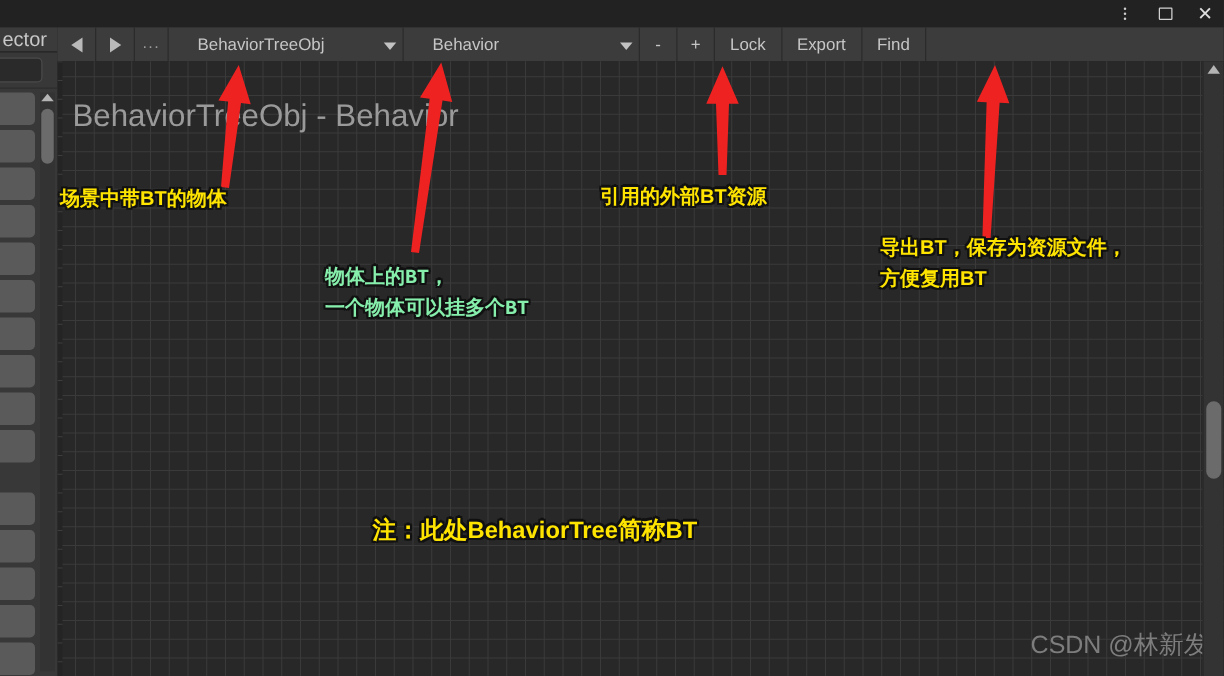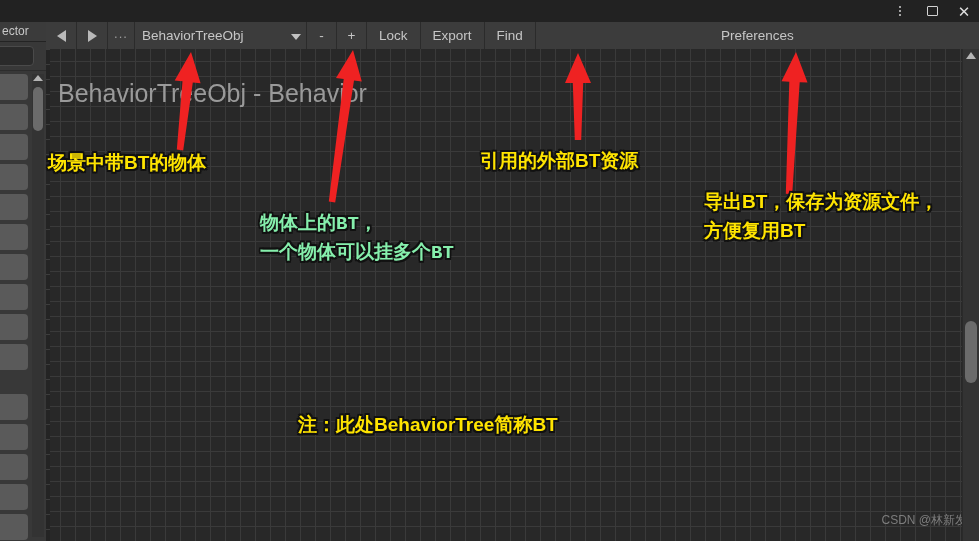--- a/index.html
+++ b/index.html
@@ -82,21 +82,21 @@
   .inspector-tabbar {
     position: absolute;
     left: 0; top: 0;
     width: 46px; height: 19px;
     background: #3b3b3b;
     border-bottom: 1px solid #232323;
   }
   .inspector-tab-label {
     position: absolute;
     left: 2px; top: 2px;
-    font-size: 12px;
+    font-size: 16px;
     color: #c8c8c8;
     white-space: nowrap;
   }
   .inspector-topfield {
     position: absolute;
     left: -8px; top: 24px;
     width: 40px; height: 18px;
     background: #2a2a2a;
     border: 1px solid #4a4a4a;
     border-radius: 4px;
@@ -192,20 +192,21 @@
     width: 0; height: 0;
     border-top: 6px solid transparent;
     border-bottom: 6px solid transparent;
     border-left: 9px solid #b9b9b9;
   }
   .tb-dropdown {
     justify-content: flex-start;
     padding: 0 18px 0 7px;
     overflow: hidden;
     white-space: nowrap;
+    margin-left: 16px;
   }
   .dd-obj   { width: 172px; }
   .dd-bhv   { width: 173px; }
   .dd-ref   { width: 167px; }
   .tb-caret {
     position: absolute;
     right: 5px; top: 50%;
     margin-top: -2px;
     width: 0; height: 0;
     border-left: 5px solid transparent;
@@ -234,21 +235,21 @@
     position: absolute;
     left: 12px; top: 30px;
     font-size: 25px;
     color: #9a9a9a;
     font-weight: 400;
     white-space: nowrap;
   }
   .watermark {
     position: absolute;
     right: 12px; bottom: 12px;
-    font-size: 12px;
+    font-size: 20px;
     color: #7d7d7d;
     white-space: nowrap;
   }
 
   
   .canvas-scroll {
     position: absolute;
     right: 0; top: 0;
     width: 16px;
     height: 492px;
@@ -283,21 +284,21 @@
   .anno-layer {
     position: absolute;
     left: 0; top: 0;
     width: 979px; height: 541px;
     pointer-events: none;
   }
   .anno-text {
     position: absolute;
     color: #ffe400;
     font-weight: bold;
-    font-size: 19px;
+    font-size: 16px;
     line-height: 1.55;
     white-space: pre;
     text-shadow:
       -1.6px -1.6px 0 #111, 1.6px -1.6px 0 #111,
       -1.6px  1.6px 0 #111, 1.6px  1.6px 0 #111,
        0 -1.8px 0 #111, 0 1.8px 0 #111,
       -1.8px 0 0 #111, 1.8px 0 0 #111;
   }
   .anno-note { font-size: 19px; }
   .arrow-svg { position: absolute; left: 0; top: 0; overflow: visible; }
@@ -365,28 +366,31 @@
       <div class="tb-item tb-nav">
         <span class="tri-right"></span>
       </div>
       <div class="tb-item tb-ellipsis">...</div>
 
       <div class="tb-item tb-dropdown dd-obj">
         <span>BehaviorTreeObj</span>
         <span class="tb-caret"></span>
       </div>
 
+      <div class="tb-item tb-dropdown dd-bhv">
+        <span>Behavior</span>
+        <span class="tb-caret"></span>
+      </div>
 
 
       <div class="tb-item tb-btn-sm">-</div>
       <div class="tb-item tb-btn-sm">+</div>
       <div class="tb-item tb-btn">Lock</div>
       <div class="tb-item tb-btn">Export</div>
       <div class="tb-item tb-btn">Find</div>
-      <div class="tb-item tb-btn tb-flex-end">Preferences</div>
     </div>
 
     <div class="bd-canvas">
       <div class="canvas-ruler"></div>
       <div class="bd-title">BehaviorTreeObj - Behavior</div>
       <div class="watermark">CSDN @林新发</div>
       <div class="canvas-scroll">
         <div class="canvas-scroll-up"></div>
         <div class="canvas-scroll-thumb"></div>
       </div>

